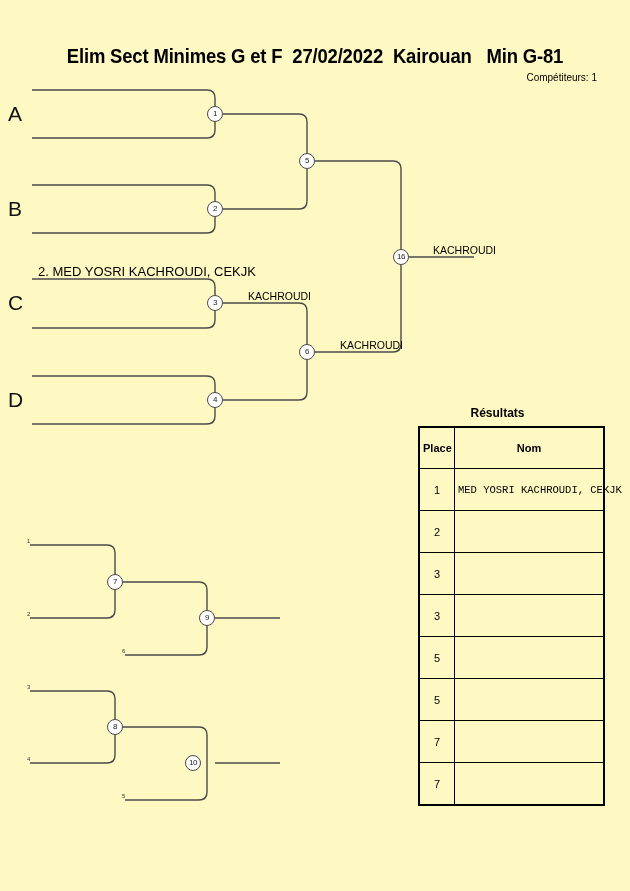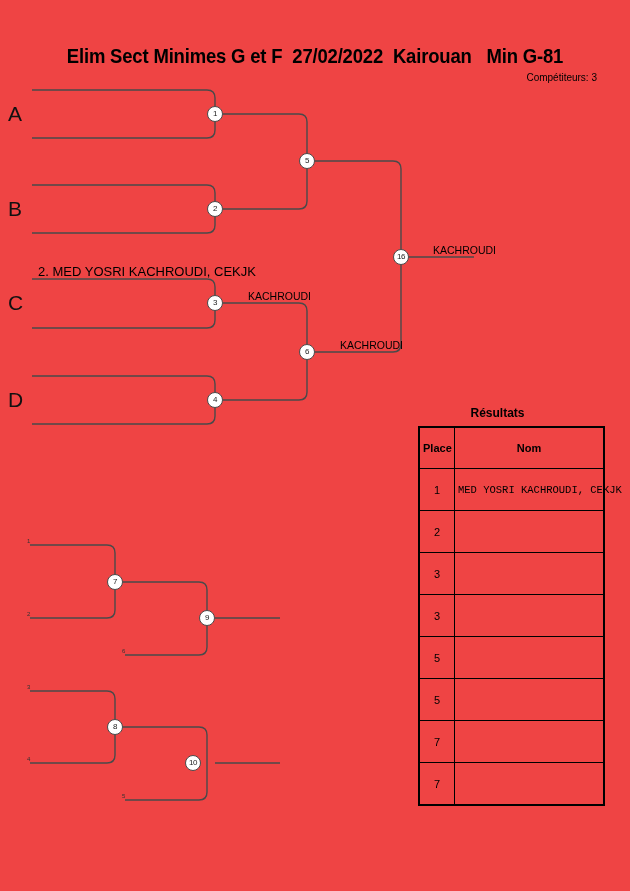--- a/index.html
+++ b/index.html
@@ -1,19 +1,19 @@
 <!DOCTYPE html>
 <html><head>
 <meta charset="utf-8">
 <style>
   html,body{margin:0;padding:0;background:#ffffff;}
   .page{
     position:relative;
     width:630px;height:891px;
-    background:#ef4444;
+    background:#fef9c3;
     font-family:"Liberation Sans","DejaVu Sans",sans-serif;
     color:#000;
     overflow:hidden;
   }
   
   .title-wrap{
     position:absolute;left:0;top:44px;width:630px;
     display:flex;justify-content:center;
   }
   .page-title{
@@ -72,21 +72,21 @@
   table.results-table td.name{text-align:left;font-family:Liberation Mono, monospace;}
 </style>
 </head>
 <body>
 
 <div class="page">
 
   <div class="title-wrap">
     <div class="page-title">Elim Sect Minimes G et F  27/02/2022  Kairouan   Min G-81</div>
   </div>
-  <div class="competitors">Compétiteurs: 3</div>
+  <div class="competitors">Compétiteurs: 1</div>
 
   <svg class="lines" width="630" height="891" viewBox="0 0 630 891" aria-hidden="true">
     <g>
 
       <path d="M32,90 H207 Q215,90 215,98 V130 Q215,138 207,138 H32"></path>
 
       <path d="M32,185 H207 Q215,185 215,193 V225 Q215,233 207,233 H32"></path>
 
       <path d="M32,279 H207 Q215,279 215,287 V320 Q215,328 207,328 H32"></path>
 

